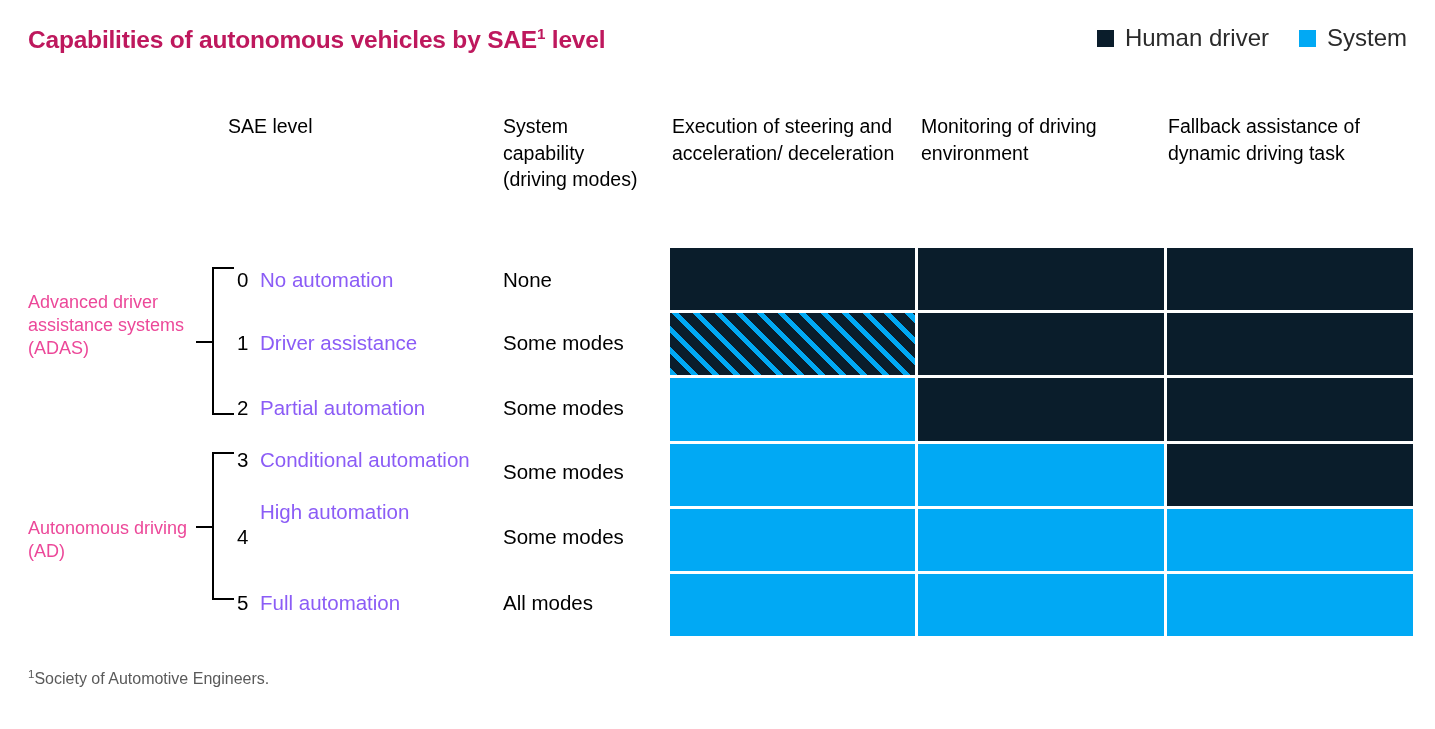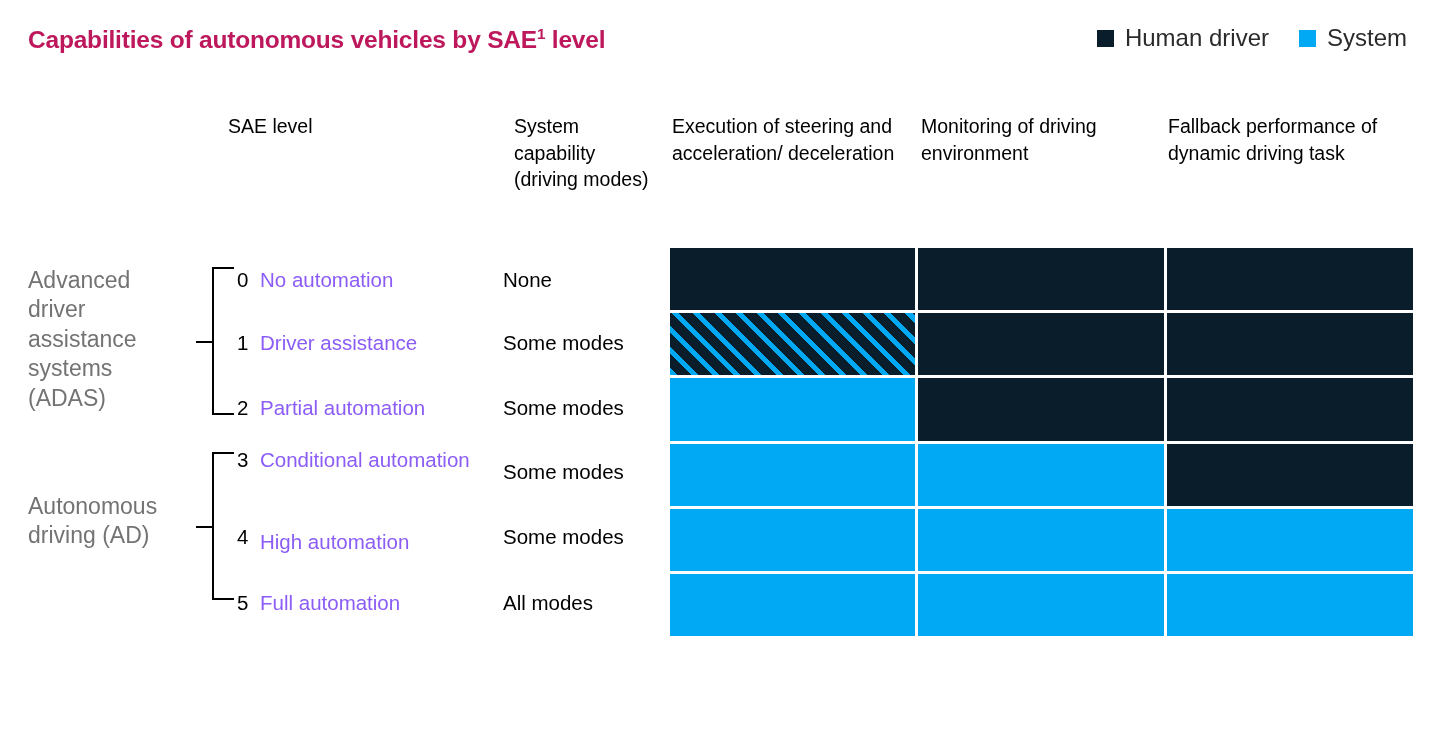--- a/index.html
+++ b/index.html
@@ -63,33 +63,34 @@
   
   .col-head {
     position: absolute;
     top: 113px;
     font-size: 19.5px;
     font-weight: normal;
     line-height: 1.36;
     color: #000;
   }
   #head-sae      { left: 228px; width: 250px; }
-  #head-syscap   { left: 503px; width: 150px; margin-left: 11px; }
+  #head-syscap   { left: 503px; width: 150px; }
   #head-exec     { left: 672px; width: 230px; }
   #head-monitor  { left: 921px; width: 220px; }
   #head-fallback { left: 1168px; width: 235px; }
 
   
   .group-label {
     position: absolute;
     left: 28px;
     width: 165px;
-    font-size: 23px;
-    line-height: 1.28;
-    color: #737373;
+    font-size: 18px;
+    line-height: 1.28;
+    color: #ec4899;
+    margin-top: 25px;
   }
   #group-adas { top: 266px; }
   #group-ad   { top: 492px; }
 
   .bracket {
     position: absolute;
     left: 202px;
     width: 32px;
   }
   .bracket .bar {
@@ -205,21 +206,21 @@
   <div class="legend-item">
     <span class="legend-swatch" style="background:#01a9f4"></span>
     <span class="legend-label">System</span>
   </div>
 </div>
 
 <div class="col-head" id="head-sae">SAE level</div>
 <div class="col-head" id="head-syscap">System capability (driving modes)</div>
 <div class="col-head" id="head-exec">Execution of steering and acceleration/ deceleration</div>
 <div class="col-head" id="head-monitor">Monitoring of driving environment</div>
-<div class="col-head" id="head-fallback">Fallback performance of dynamic driving task</div>
+<div class="col-head" id="head-fallback">Fallback assistance of dynamic driving task</div>
 
 <div class="group-label" id="group-adas">Advanced driver assistance systems (ADAS)</div>
 <div class="group-label" id="group-ad">Autonomous driving (AD)</div>
 
 <div class="bracket" id="bracket-adas">
   <span class="bar"></span>
   <span class="arm top"></span>
   <span class="arm bottom"></span>
   <span class="tick"></span>
 </div>
@@ -240,21 +241,21 @@
 
 <div class="row-num" style="top:395px">2</div>
 <div class="row-label" style="top:395px">Partial automation</div>
 <div class="row-cap" style="top:395px">Some modes</div>
 
 <div class="row-num" style="top:447px">3</div>
 <div class="row-label" style="top:447px">Conditional automation</div>
 <div class="row-cap" style="top:459px">Some modes</div>
 
 <div class="row-num" style="top:524px">4</div>
-<div class="row-label" style="top:529px">High automation</div>
+<div class="row-label" style="top:499px">High automation</div>
 <div class="row-cap" style="top:524px">Some modes</div>
 
 <div class="row-num" style="top:590px">5</div>
 <div class="row-label" style="top:590px">Full automation</div>
 <div class="row-cap" style="top:590px">All modes</div>
 
 <div id="matrix">
   <div class="cell human"></div>
   <div class="cell human"></div>
   <div class="cell human"></div>
@@ -274,13 +275,14 @@
   <div class="cell system"></div>
   <div class="cell system"></div>
   <div class="cell system"></div>
 
   <div class="cell system"></div>
   <div class="cell system"></div>
   <div class="cell system"></div>
 </div>
 
 <div id="footnotes">
+  <div class="fn-line"><sup>1</sup><span>Society of Automotive Engineers.</span></div>
 </div>
 
 </body></html>

